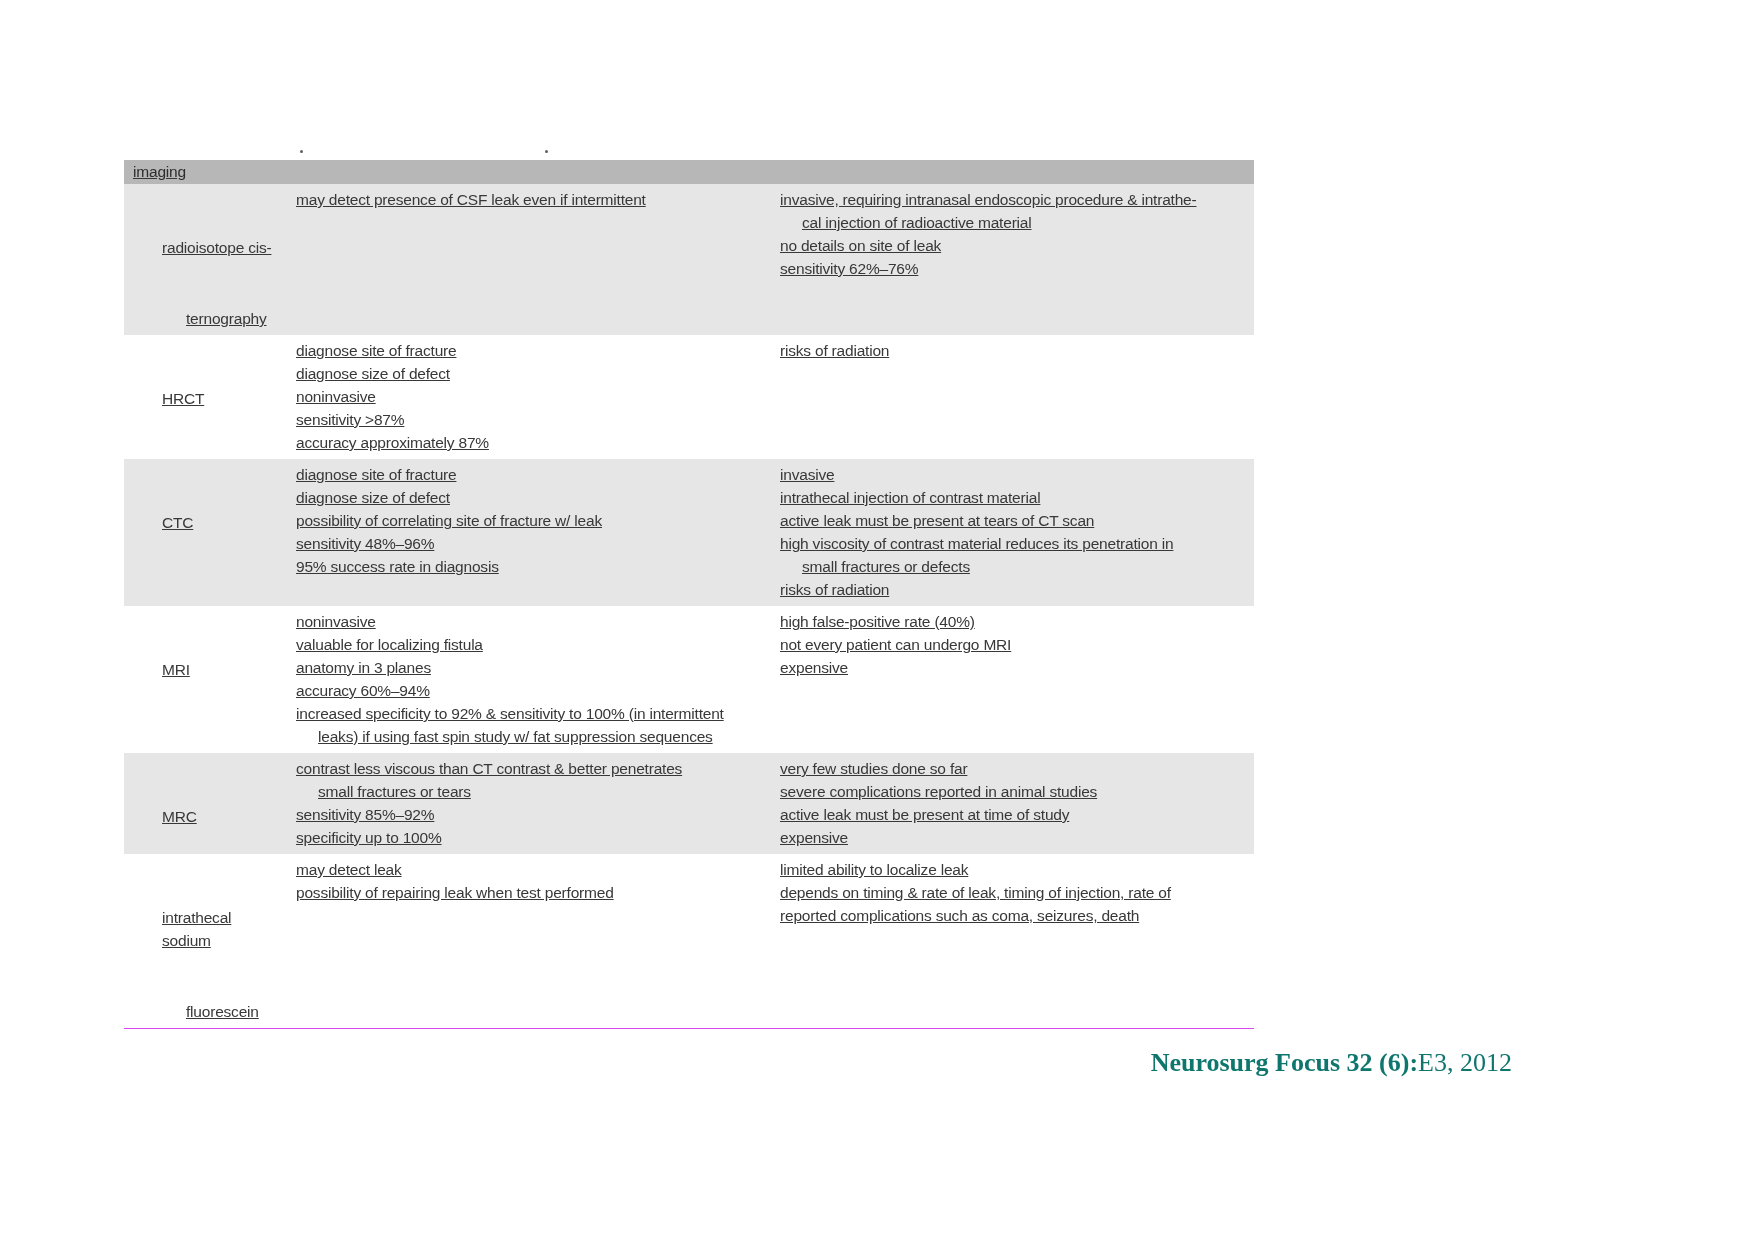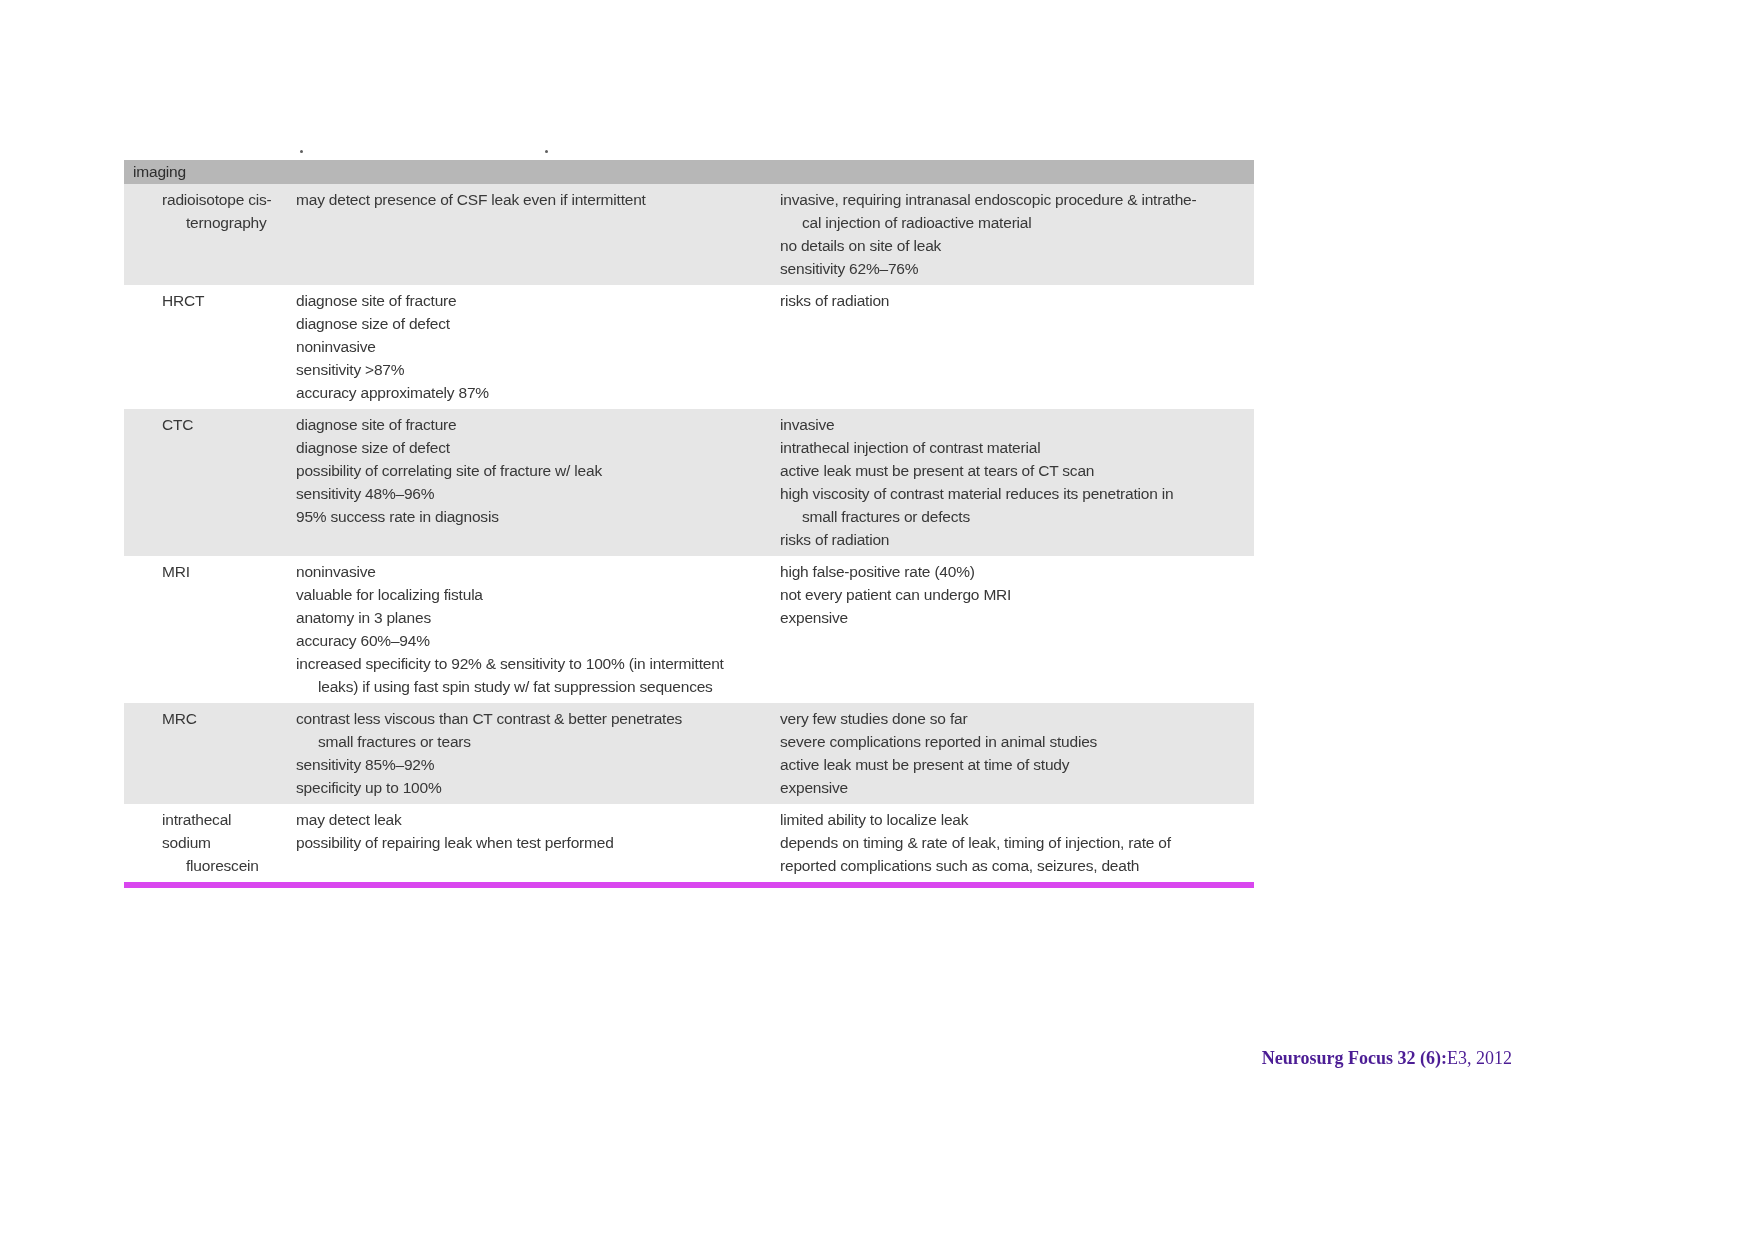--- a/index.html
+++ b/index.html
@@ -17,50 +17,51 @@
     position: absolute; top: 150px;
     width: 3px; height: 3px; background: #5f5f5f; border-radius: 50%;
   }
   .artifact-dot.d1 { left: 300px; }
   .artifact-dot.d2 { left: 545px; }
 
   .tablewrap {
     position: absolute;
     left: 124px; top: 160px;
     width: 1130px;
-    border-bottom: 6px solid #d946ef;
+    border-bottom: 1px solid #d946ef;
     color: #383838;
     font-size: 15.5px;
     letter-spacing: -0.2px;
     line-height: 23px;
+    text-decoration: underline;
   }
   .sectionband {
     background: #b7b7b7;
     color: #2e2e2e;
     height: 24px;
     line-height: 24px;
     padding-left: 9px;
   }
   .trow { display: flex; width: 100%; padding: 4px 0 5px 0; }
   .trow.shaded { background: #e6e6e6; }
   .cell { flex: 0 0 auto; }
   .cell.method { width: 160px; }
   .cell.adv    { width: 490px; padding-left: 12px; }
   .cell.dis    { width: 480px; padding-left: 6px; }
   .line { white-space: nowrap; }
-  .cell.method .line { padding-left: 38px; white-space: normal; }
+  .cell.method .line { padding-left: 38px; white-space: normal; margin-top: 48px; }
   .cell.method .line.ind { padding-left: 62px; }
   .cell.adv .line.ind, .cell.dis .line.ind { padding-left: 22px; }
 
   .footer {
     position: absolute;
     top: 1048px; right: 242px;
     font-family: "Liberation Serif", "DejaVu Serif", serif;
-    font-size: 18px;
-    color: #4c1d95;
+    font-size: 26px;
+    color: #0f766e;
     white-space: nowrap;
   }
   .footer .bold { font-weight: bold; }
 </style>
 </head>
 <body>
 
 <div class="page">
 
   <span class="artifact-dot d1"></span>

